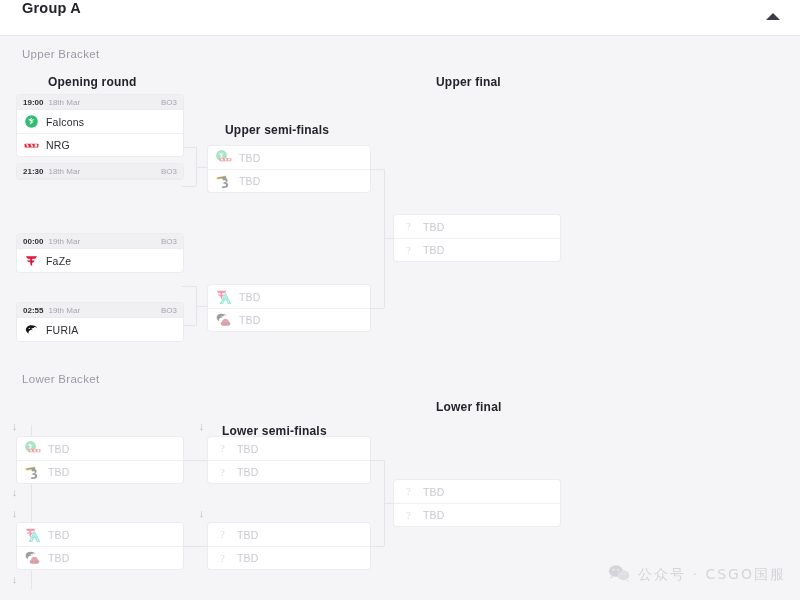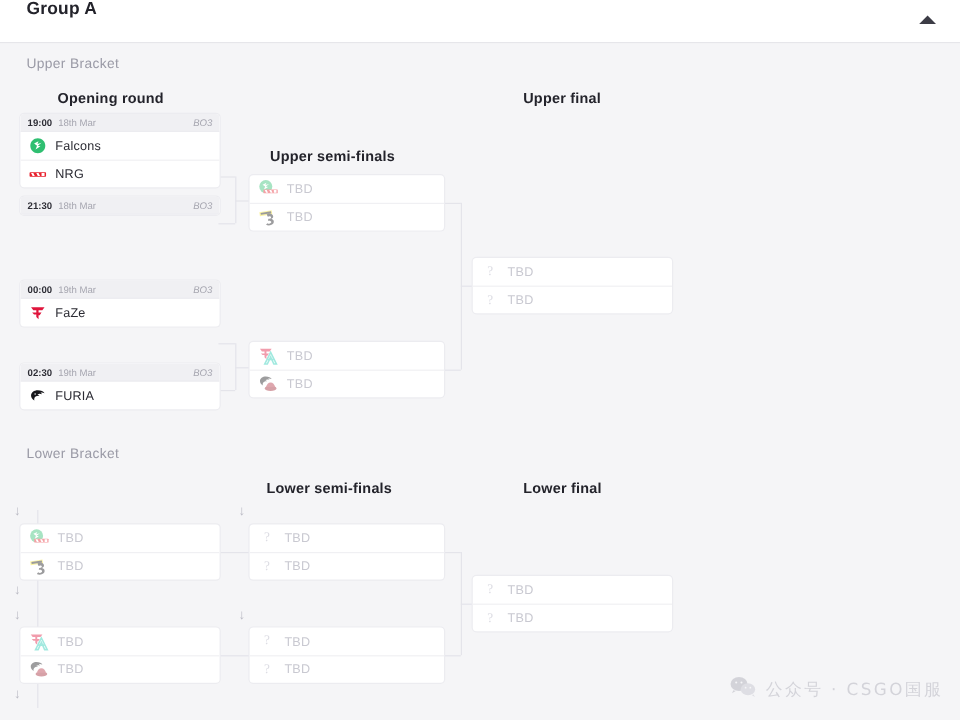--- a/index.html
+++ b/index.html
@@ -50,21 +50,21 @@
     overflow: hidden;
   }
   .match-head {
     height: 15px; background: #f0f0f3;
     display: flex; align-items: center;
     padding: 0 6px; gap: 5px;
     border-bottom: 1px solid #ececf0;
   }
   .m-time { font-size: 8px; font-weight: bold; color: #2e2e36; }
   .m-date { font-size: 8px; color: #a6a6b0; }
-  .m-bo   { font-size: 8px; color: #a6a6b0; margin-left: auto; font-style: italic; }
+  .m-bo   { font-size: 8px; color: #a6a6b0; margin-left: auto; }
 
   .team-row {
     height: 23px; display: flex; align-items: center;
     padding: 0 7px; gap: 7px;
   }
   .team-row + .team-row { border-top: 1px solid #f0f0f3; }
   .team-name { font-size: 10.5px; color: #2b2b33; letter-spacing: .2px; }
   .tbd .team-name { color: #c9c9d1; }
 
   
@@ -116,21 +116,21 @@
   </div>
 
   <div class="bracket-label" style="left:22px; top:48px;">Upper Bracket</div>
   <div class="bracket-label" style="left:22px; top:373px;">Lower Bracket</div>
 
   <div class="round-label" style="left:48px;  top:75px;">Opening round</div>
   <div class="round-label" style="left:225px; top:75px;margin-top:48px;">Upper semi-finals</div>
   <div class="round-label" style="left:436px; top:75px;">Upper final</div>
 
   <div class="round-label" style="left:50px;  top:400px;margin-top:36px;">Lower round 1</div>
-  <div class="round-label" style="left:222px; top:400px;">Lower semi-finals</div>
+  <div class="round-label" style="left:222px; top:424px;">Lower semi-finals</div>
   <div class="round-label" style="left:436px; top:400px;">Lower final</div>
 
   <div class="conn conn-h" style="left:182px; top:147px; width:14px;"></div>
   <div class="conn conn-h" style="left:182px; top:186px; width:14px;"></div>
   <div class="conn conn-v" style="left:196px; top:147px; height:39px;"></div>
   <div class="conn conn-h" style="left:196px; top:167px; width:12px;"></div>
 
   <div class="conn conn-h" style="left:182px; top:286px; width:14px;"></div>
   <div class="conn conn-h" style="left:182px; top:325px; width:14px;"></div>
   <div class="conn conn-v" style="left:196px; top:286px; height:39px;"></div>
@@ -202,21 +202,21 @@
         <svg viewBox="0 0 24 24">
             <path d="M3 5h18l-3 4h-5v3h4l-2.5 3.5H13V21l-3-3v-3.5H7L4.5 12H10V9H6z" fill="#e0153c"></path>
           </svg>
       </span>
       <span class="team-name">FaZe</span>
     </div>
   </div>
 
   <div class="match" style="left:17px; top:303px; width:166px;">
     <div class="match-head">
-      <span class="m-time">02:30</span>
+      <span class="m-time">02:55</span>
       <span class="m-date">19th Mar</span>
       <span class="m-bo">BO3</span>
     </div>
     <div class="team-row">
       <span class="logo">
         <svg viewBox="0 0 24 24">
             <path d="M3 12c0-4 4-7 9-7 4 0 8 1.5 9 4-2-1-4-1.2-5.5-.8 1 .6 1.7 1.4 2 2.3-2-1-4.5-1-6 .2 1.2.3 2.2 1 2.7 1.9-2.6-.7-5.2.3-6.4 2.2-.7 1.2-.8 2.6-.4 4C4.6 17 3 14.7 3 12z" fill="#17171b"></path>
             <circle cx="8.4" cy="10.2" r="1" fill="#ffffff"></circle>
           </svg>
       </span>

